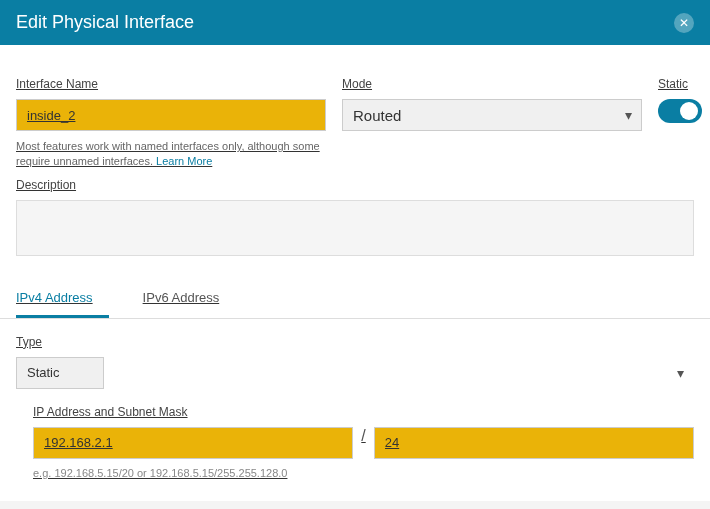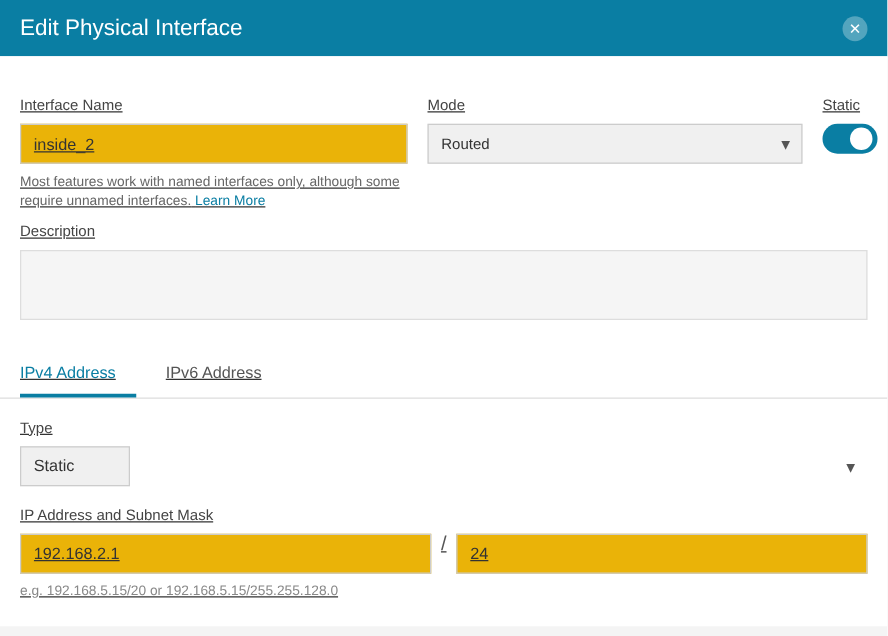--- a/index.html
+++ b/index.html
@@ -97,21 +97,21 @@
     }
 
     .mode-select {
       width: 300px;
       height: 32px;
       appearance: none;
       -webkit-appearance: none;
       background: #f0f0f0;
       border: 1px solid #ccc;
       padding: 6px 18px 6px 10px;
-      font-size: 12px;
+      font-size: 15px;
       cursor: pointer;
       position: relative;
     }
 
     .select-wrapper {
       position: relative;
       display: inline-block;
     }
 
     .select-wrapper::after {
@@ -189,21 +189,21 @@
       font-size: 13px;
       background: #f5f5f5;
       border: 1px solid #ddd;
       padding: 8px;
     }
 
     
     .tabs-container {
       border-bottom: 1px solid #ddd;
       display: flex;
-      gap: 0;
+      gap: 10px;
       margin: 0 -16px;
       padding: 0 16px;
     }
 
     .tab {
       padding: 10px 16px 10px 0;
       cursor: pointer;
       font-size: 13px;
       color: #555;
       border-bottom: 3px solid transparent;
@@ -233,20 +233,21 @@
       -webkit-appearance: none;
       background: #f0f0f0;
       border: 1px solid #ccc;
       padding: 6px 28px 6px 10px;
       font-size: 13px;
       cursor: pointer;
     }
 
     .ip-group {
       margin-bottom: 6px;
+      margin-left: 17px;
     }
 
     .ip-row {
       display: flex;
       align-items: flex-start;
       gap: 8px;
     }
 
     .ip-input {
       width: 200px;

